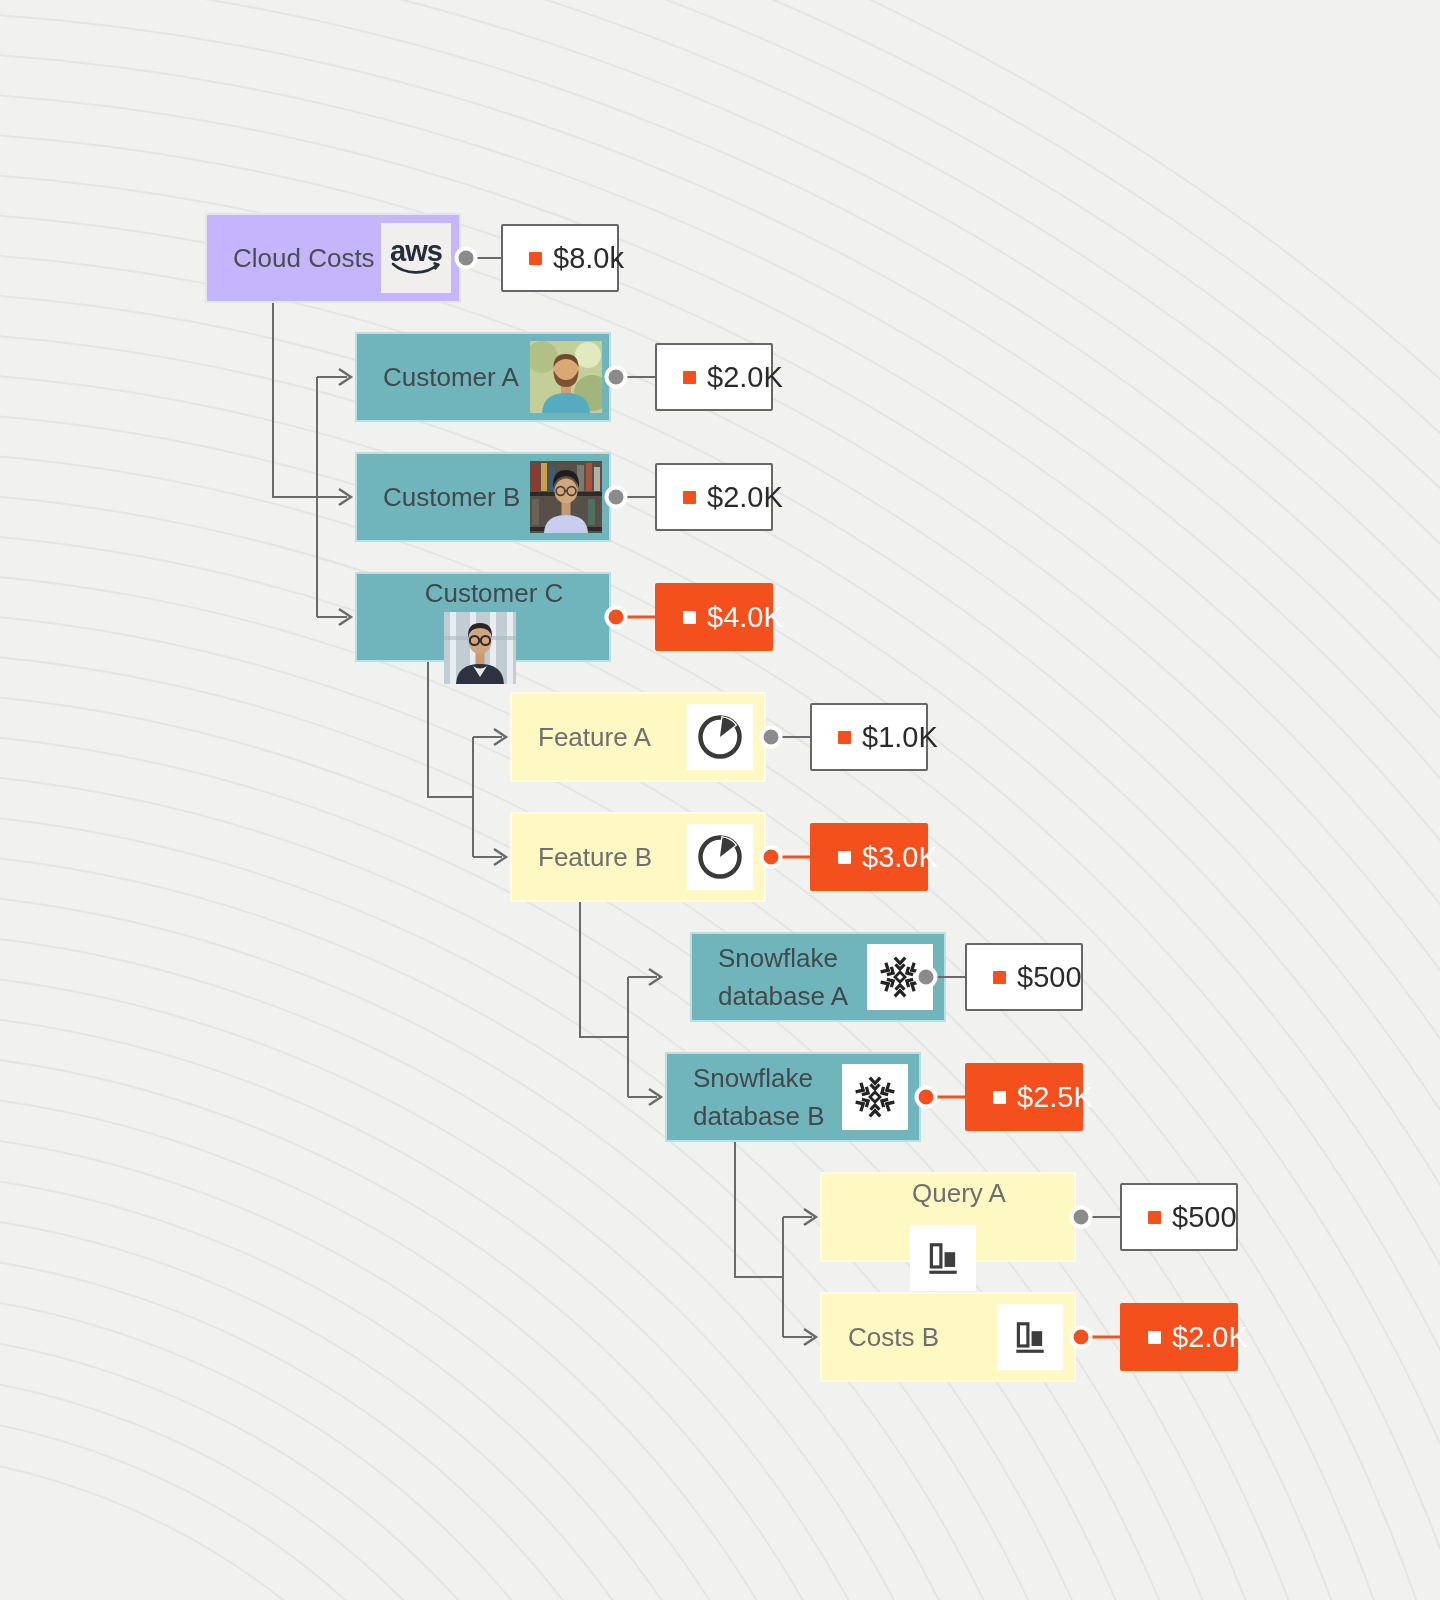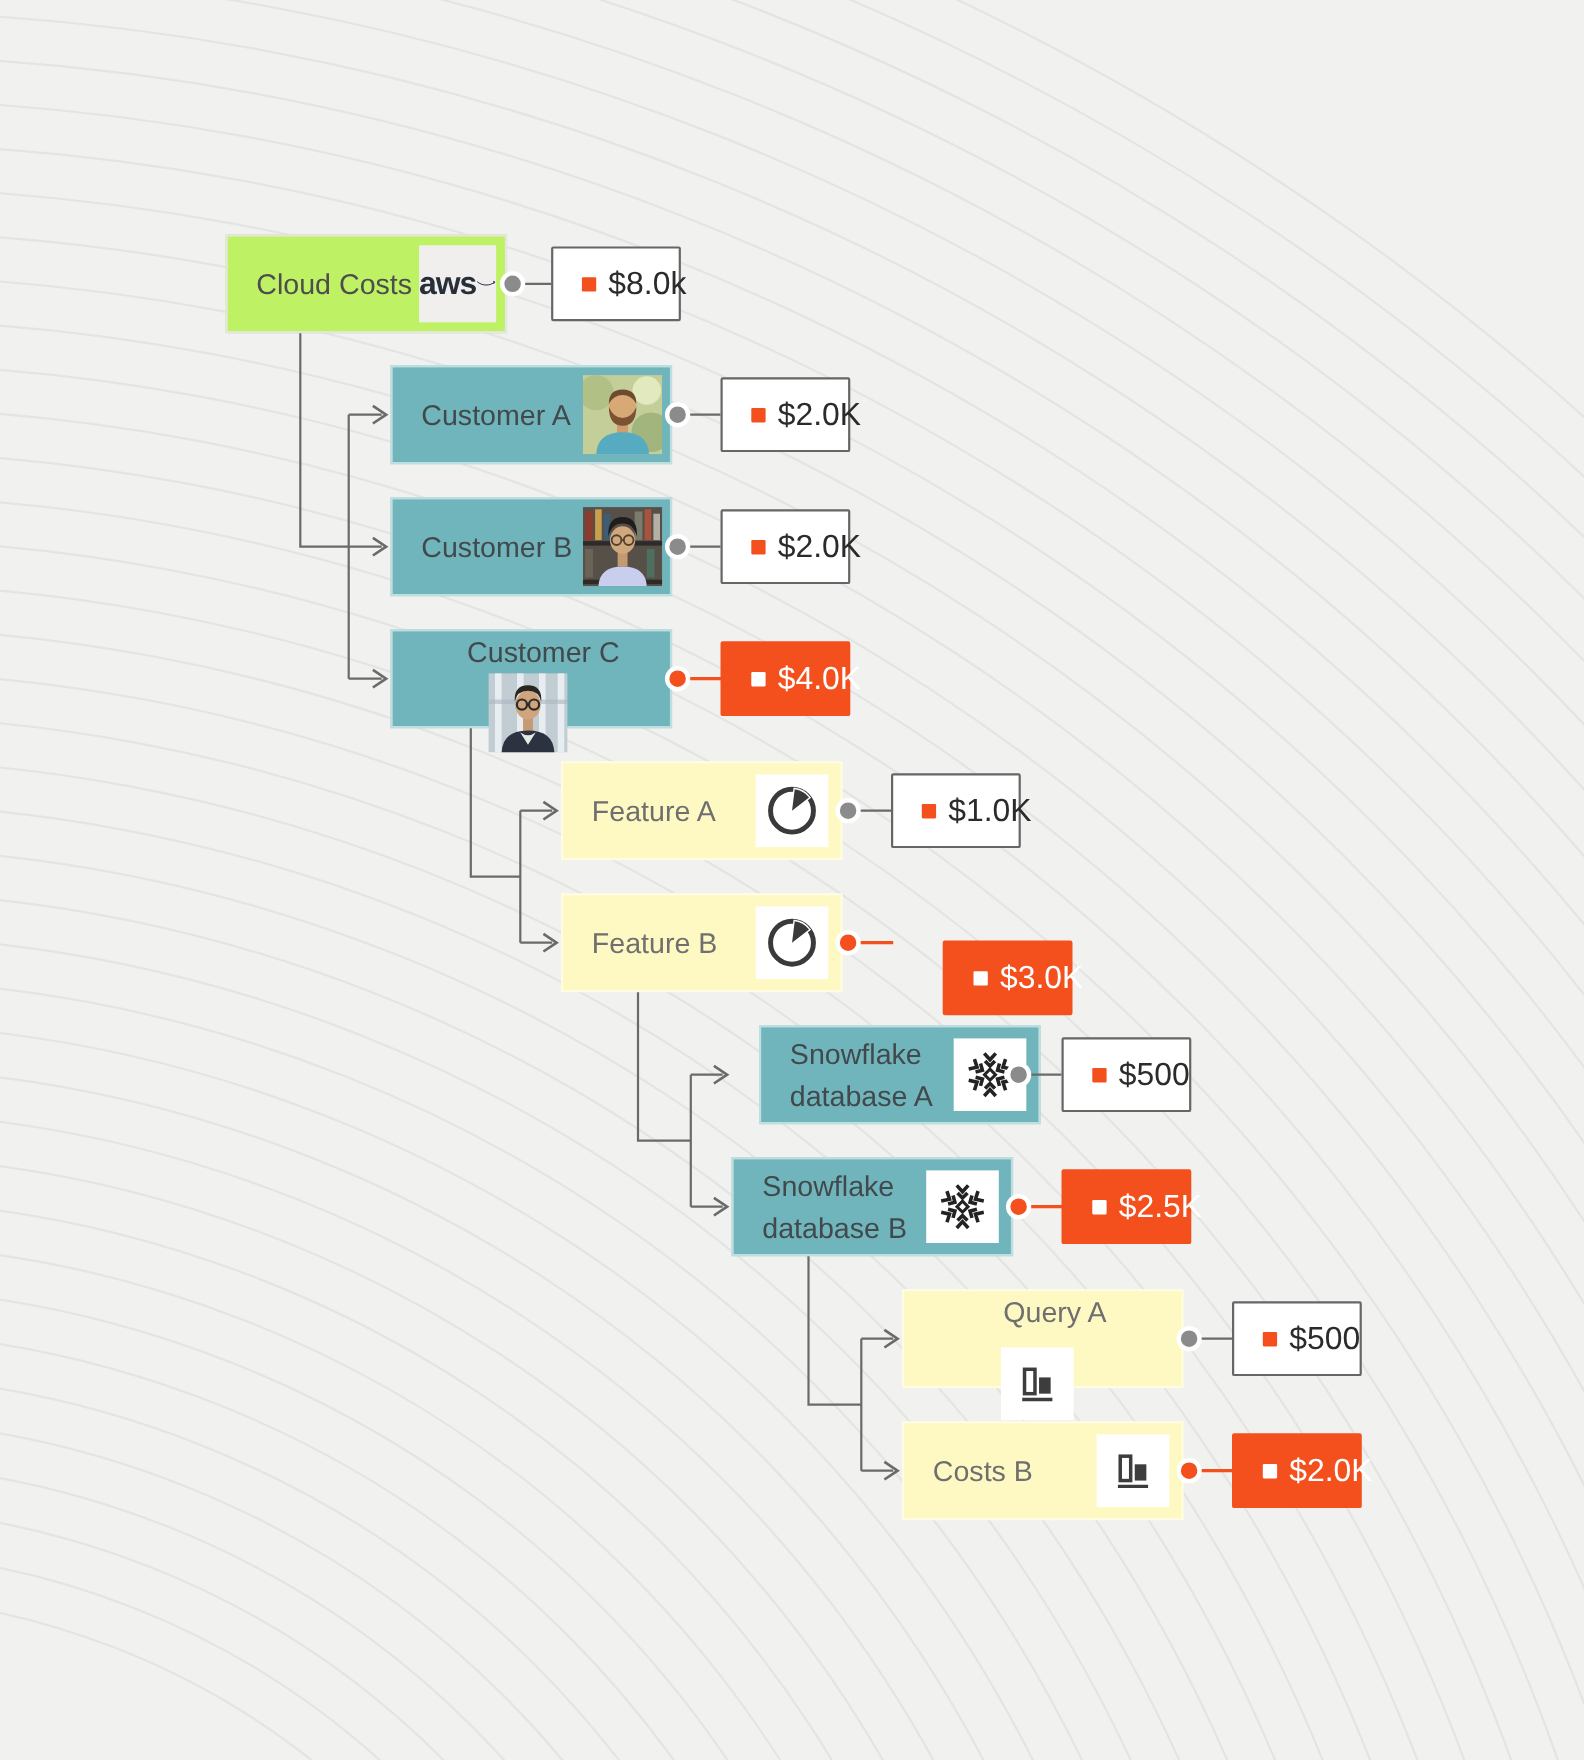--- a/index.html
+++ b/index.html
@@ -7,30 +7,30 @@
        font-family:"Liberation Sans", sans-serif;}
   .canvas{position:relative;width:1440px;height:1600px;background:#F1F1F0;overflow:hidden;}
   svg.layer{position:absolute;left:0;top:0;pointer-events:none;}
   #ripple{z-index:0;}
   #ripple circle{fill:none;stroke:#E4E4E3;stroke-width:2;}
   #wires{z-index:3;}
 
   
   .node{position:absolute;width:256px;height:90px;box-sizing:border-box;
         display:flex;align-items:center;border:2px solid rgba(255,255,255,.55);z-index:2;}
-  .v-white{background:#bef264;border-color:#E5E5E5;}
+  .v-white{background:#c4b5fd;border-color:#E5E5E5;}
   .v-teal {background:#71B5BC;}
   .v-beige{background:#fef9c3;gap:13px;}
   .nlabel{flex:1;padding-left:26px;padding-right:4px;font-size:26px;line-height:38px;color:#4D4D4D;}
   .v-teal  .nlabel{color:#41494C;}
   .v-beige .nlabel{color:#6F6F6F;}
   .nicon{width:66px;height:66px;margin-right:11px;background:#FFFFFF;flex:0 0 auto;
          display:flex;align-items:center;justify-content:center;}
   .nicon.photo{width:72px;height:72px;margin-right:7px;background:none;}
-  .nicon.awsbg{width:70px;height:70px;margin-right:8px;background:#F0EFEE;flex-direction:row;}
+  .nicon.awsbg{width:70px;height:70px;margin-right:8px;background:#F0EFEE;flex-direction:column;}
   .aws-word{font-size:29px;font-weight:700;letter-spacing:-1px;color:#252E39;line-height:22px;}
 
   
   .n0{left:205px;top:213px;}
   .n1{left:355px;top:332px;}
   .n2{left:355px;top:452px;}
   .n3{left:355px;top:572px;flex-direction:column;}
   .n4{left:510px;top:692px;}
   .n5{left:510px;top:812px;}
   .n6{left:690px;top:932px;}
@@ -45,21 +45,21 @@
   .badge .sq{width:13px;height:13px;border-radius:1px;background:#F4501E;flex:0 0 auto;}
   .badge .bval{font-size:29px;color:#2B2B2B;white-space:nowrap;}
   .badge.hot{background:#F4501E;border-color:#F4501E;}
   .badge.hot .sq{background:#FFFFFF;}
   .badge.hot .bval{color:#FFFFFF;}
   .b0{left:501px;top:224px;}
   .b1{left:655px;top:343px;}
   .b2{left:655px;top:463px;}
   .b3{left:655px;top:583px;}
   .b4{left:810px;top:703px;}
-  .b5{left:810px;top:855px;margin-left:47px;}
+  .b5{left:810px;top:823px;}
   .b6{left:965px;top:943px;}
   .b7{left:965px;top:1063px;}
   .b8{left:1120px;top:1183px;}
   .b9{left:1120px;top:1303px;}
 
   
   .wire{fill:none;stroke:#6A6A6A;stroke-width:2;}
   .wire.thick{stroke-width:2.4;}
   .wire.hot{stroke:#F4501E;stroke-width:3;}
   .dot{stroke:#FFFFFF;stroke-width:4;}

